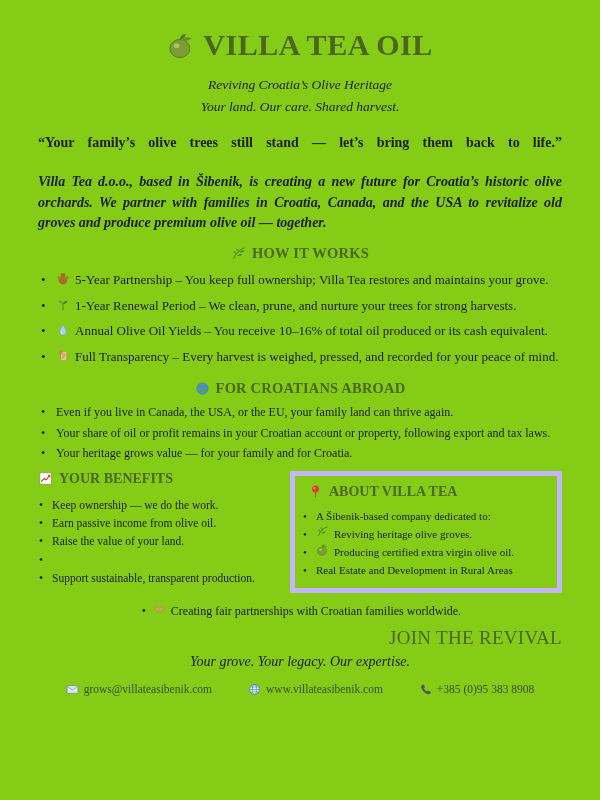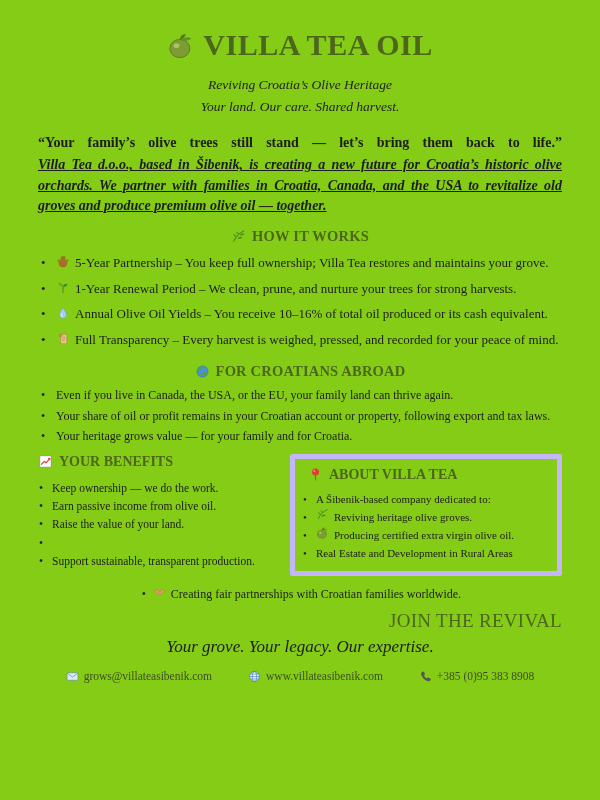--- a/index.html
+++ b/index.html
@@ -11,21 +11,21 @@
   .title { font-size: 30px; font-weight: bold; color: #4c661c; letter-spacing: .5px; }
   .icon-28 svg { width: 28px; height: 28px; display: block; }
   .icon-15 svg { width: 15px; height: 15px; display: block; }
   .inline-icon { display: inline-block; vertical-align: -2px; margin-right: 5px; }
   .inline-icon svg { width: 14px; height: 14px; }
 
   .subtitle { margin-top: 12px; text-align: center; font-style: italic; font-size: 13.5px; line-height: 1.6; color: #222; }
 
   .intro { margin-top: 16px; font-size: 14px; }
   .quote { font-weight: bold; text-align: justify; text-align-last: justify; line-height: 1.45; }
-  .body-text { font-weight: bold; font-style: italic; text-align: justify; line-height: 1.45; margin-top: 2px; text-decoration: underline; }
+  .body-text { font-weight: bold; font-style: italic; text-align: justify; line-height: 1.45; margin-top: 19px; }
 
   .section-heading { display: flex; justify-content: center; align-items: center; gap: 6px; color: #4c661c; font-weight: bold; font-size: 14.5px; margin-top: 12px; letter-spacing: .2px; }
 
   .hiw-list { margin-top: 8px; }
   .hiw-item { display: flex; font-size: 13px; line-height: 1.5; margin-bottom: 4px; }
   .bullet { width: 18px; flex: none; padding-left: 3px; }
   .hiw-text { flex: 1; }
 
   .small-list { margin-top: 7px; }
   .small-item { display: flex; font-size: 12px; line-height: 1.45; margin-bottom: 3px; }
@@ -39,21 +39,21 @@
   .about-box .col-heading { margin-left: 6px; }
   .about-list { margin-top: 7px; }
   .about-item { display: flex; font-size: 11px; line-height: 1.65; white-space: nowrap; }
   .about-item .bullet, .benefit-item .bullet { width: 14px; padding-left: 1px; }
   .about-item .inline-icon svg, .benefit-item .inline-icon svg, .partnership .inline-icon svg { width: 13px; height: 13px; }
 
   .partnership { display: flex; justify-content: center; align-items: baseline; font-size: 12px; margin-top: 9px; line-height: 1.4; }
   .partnership .bullet { width: 14px; }
 
   .join-heading { text-align: right; color: #4c661c; font-weight: normal; font-size: 19px; margin-top: 7px; letter-spacing: .3px; }
-  .tagline { text-align: center; font-style: italic; font-size: 17px; margin-top: 5px; }
+  .tagline { text-align: center; font-style: italic; font-size: 14px; margin-top: 5px; }
 
   .footer { display: flex; justify-content: center; align-items: center; gap: 36px; margin-top: 13px; font-size: 11.5px; color: #3e4c24; }
   .footer-item { display: flex; align-items: center; gap: 5px; }
   .footer-item svg { width: 13px; height: 13px; display: block; }
 </style>
 </head>
 <body>
 
 <div class="page">
 

